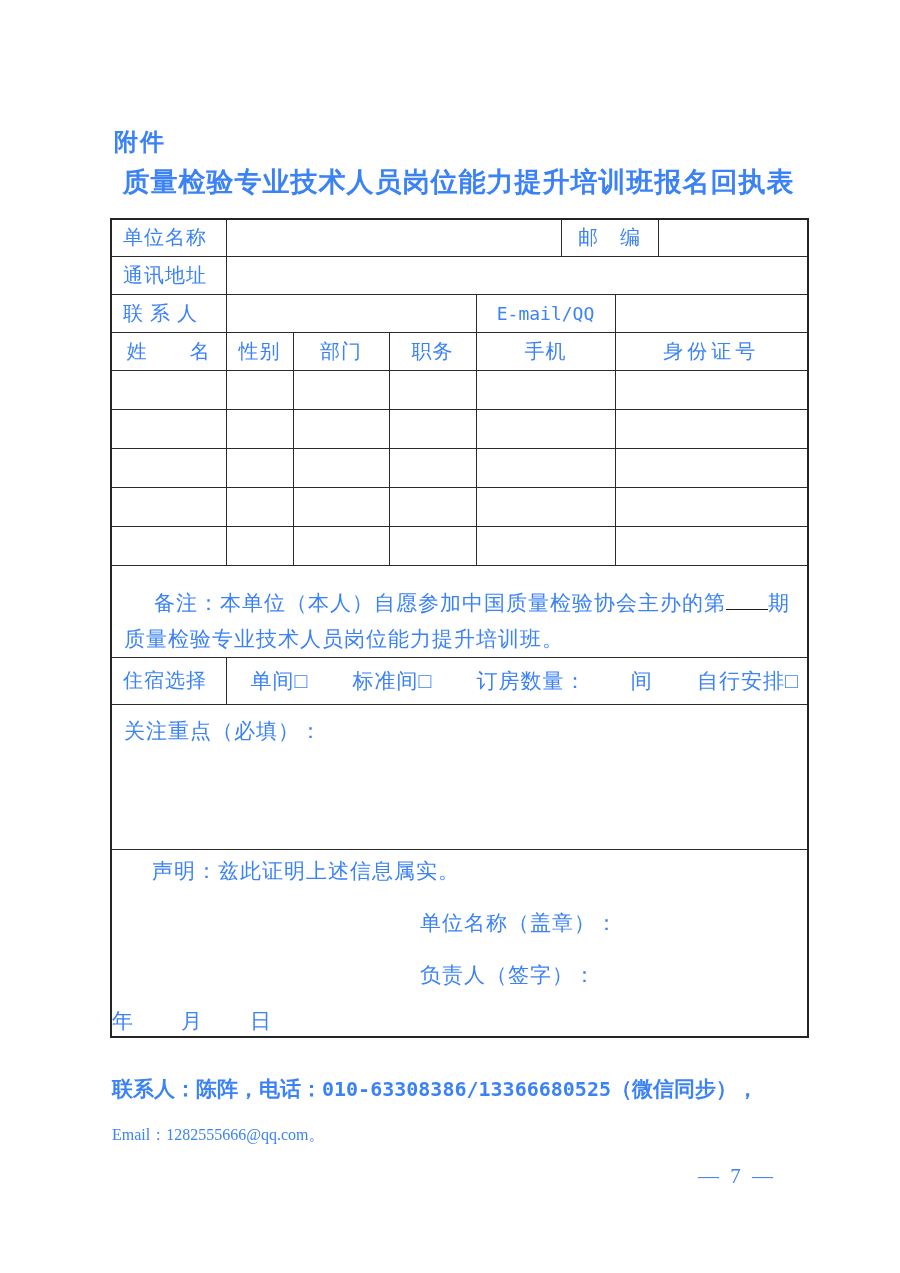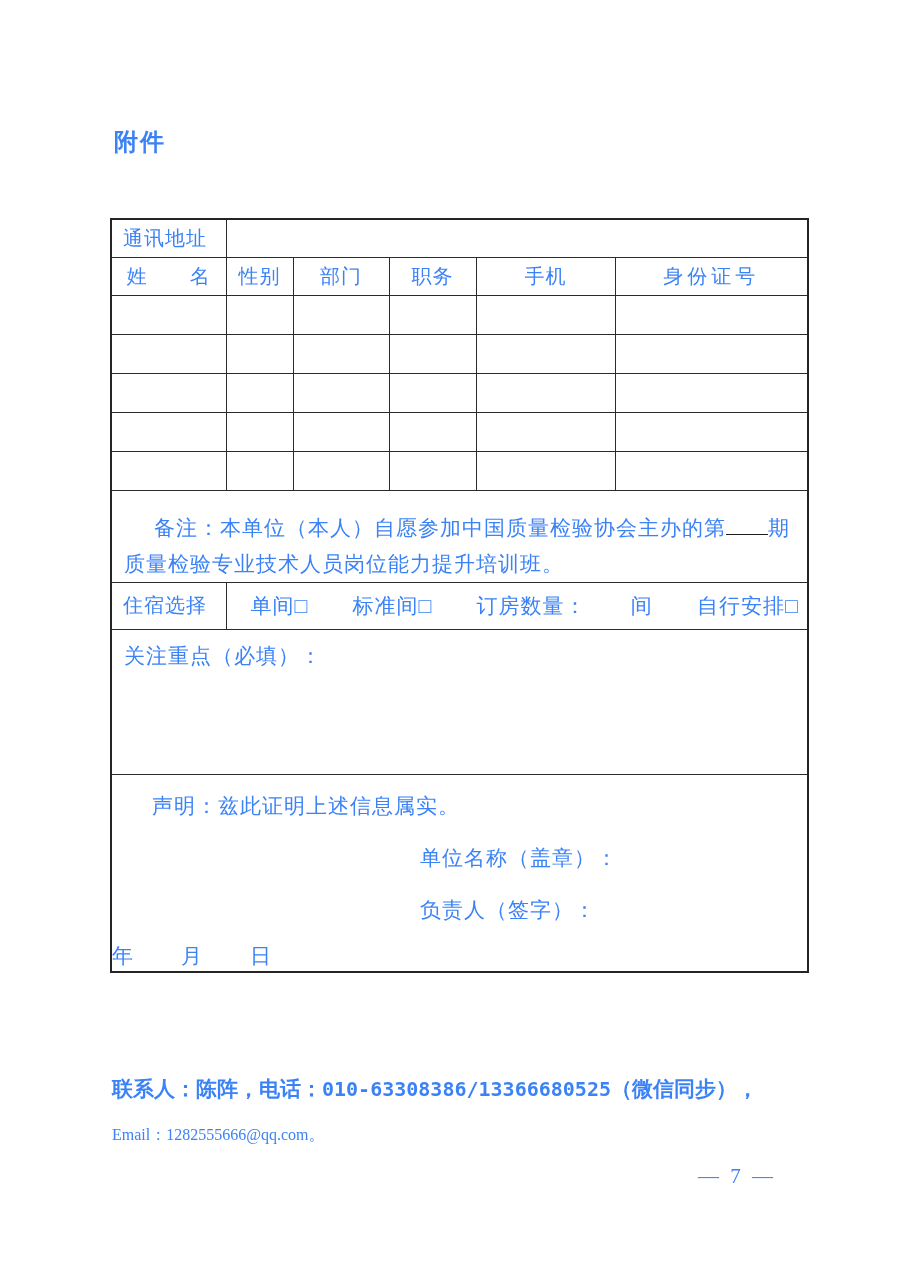--- a/index.html
+++ b/index.html
@@ -35,21 +35,21 @@
   tr.r-lodging { height:47px; }
   tr.r-focus { height:145px; }
   tr.r-decl { height:187px; }
   .remark-cell { padding:19px 12px 0 12px; font-size:21px; line-height:36px; vertical-align:top; }
   .remark-l1 { text-indent:30px; white-space:nowrap; }
   .blank-underline { display:inline-block; width:42px; height:1em; border-bottom:1.8px solid #1c1c1c; vertical-align:baseline; }
   .lodging-cell { padding-left:24px; font-size:21px; white-space:nowrap; }
   .lodging-cell span { display:inline-block; }
   .lodging-cell span + span { margin-left:38px; }
   .focus-cell { vertical-align:top; padding:12px 12px; font-size:21px; }
-  .decl-cell { vertical-align:top; font-size:21px; line-height:30px; padding-top:10px; }
+  .decl-cell { vertical-align:top; font-size:21px; line-height:30px; }
   .decl-statement { margin:6px 0 0 40px; }
   .decl-seal { margin:22px 0 0 308px; }
   .decl-sign { margin:22px 0 0 308px; }
   .decl-date { margin:16px 45px 0 0; text-align:left; letter-spacing:2px; }
   .idnum-hdr { letter-spacing:4px; }
   .footer {
     position:absolute; left:102px; top:1074px; width:700px;
     font-size:21px; line-height:30px;
   }
   .footer-line1 { margin-bottom:16px;font-weight:bold; }
@@ -60,40 +60,53 @@
     font-size:21px; letter-spacing:3px;
   }
 </style>
 </head>
 <body>
 
 <div class="page">
 
   <div class="attachment">附件</div>
 
+  <div class="doc-title">质量检验专业技术人员岗位能力提升培训班报名回执表</div>
 
   <table class="form-table">
     <colgroup>
       <col style="width:115px">
         <col style="width:67px">
         <col style="width:96px">
         <col style="width:87px">
       <col style="width:85px">
         <col style="width:54px">
         <col style="width:43px">
         <col style="width:150px">
     </colgroup>
 
     <tbody>
+        <tr class="r-unit">
+      <td class="lbl">单位名称</td>
+      <td colspan="4"></td>
+      <td colspan="2" class="ctr">邮　编</td>
+      <td></td>
+    </tr>
 
     <tr class="r-std">
       <td class="lbl">通讯地址</td>
       <td colspan="7"></td>
     </tr>
 
+    <tr class="r-std">
+      <td class="lbl">联 系 人</td>
+      <td colspan="3"></td>
+      <td colspan="2" class="ctr mono">E-mail/QQ</td>
+      <td colspan="2"></td>
+    </tr>
 
 
     <tr class="r-std">
       <td class="ctr">姓　　名</td>
       <td class="ctr">性别</td>
       <td class="ctr">部门</td>
       <td class="ctr">职务</td>
       <td colspan="2" class="ctr">手机</td>
       <td colspan="2" class="ctr idnum-hdr">身份证号</td>
     </tr>

